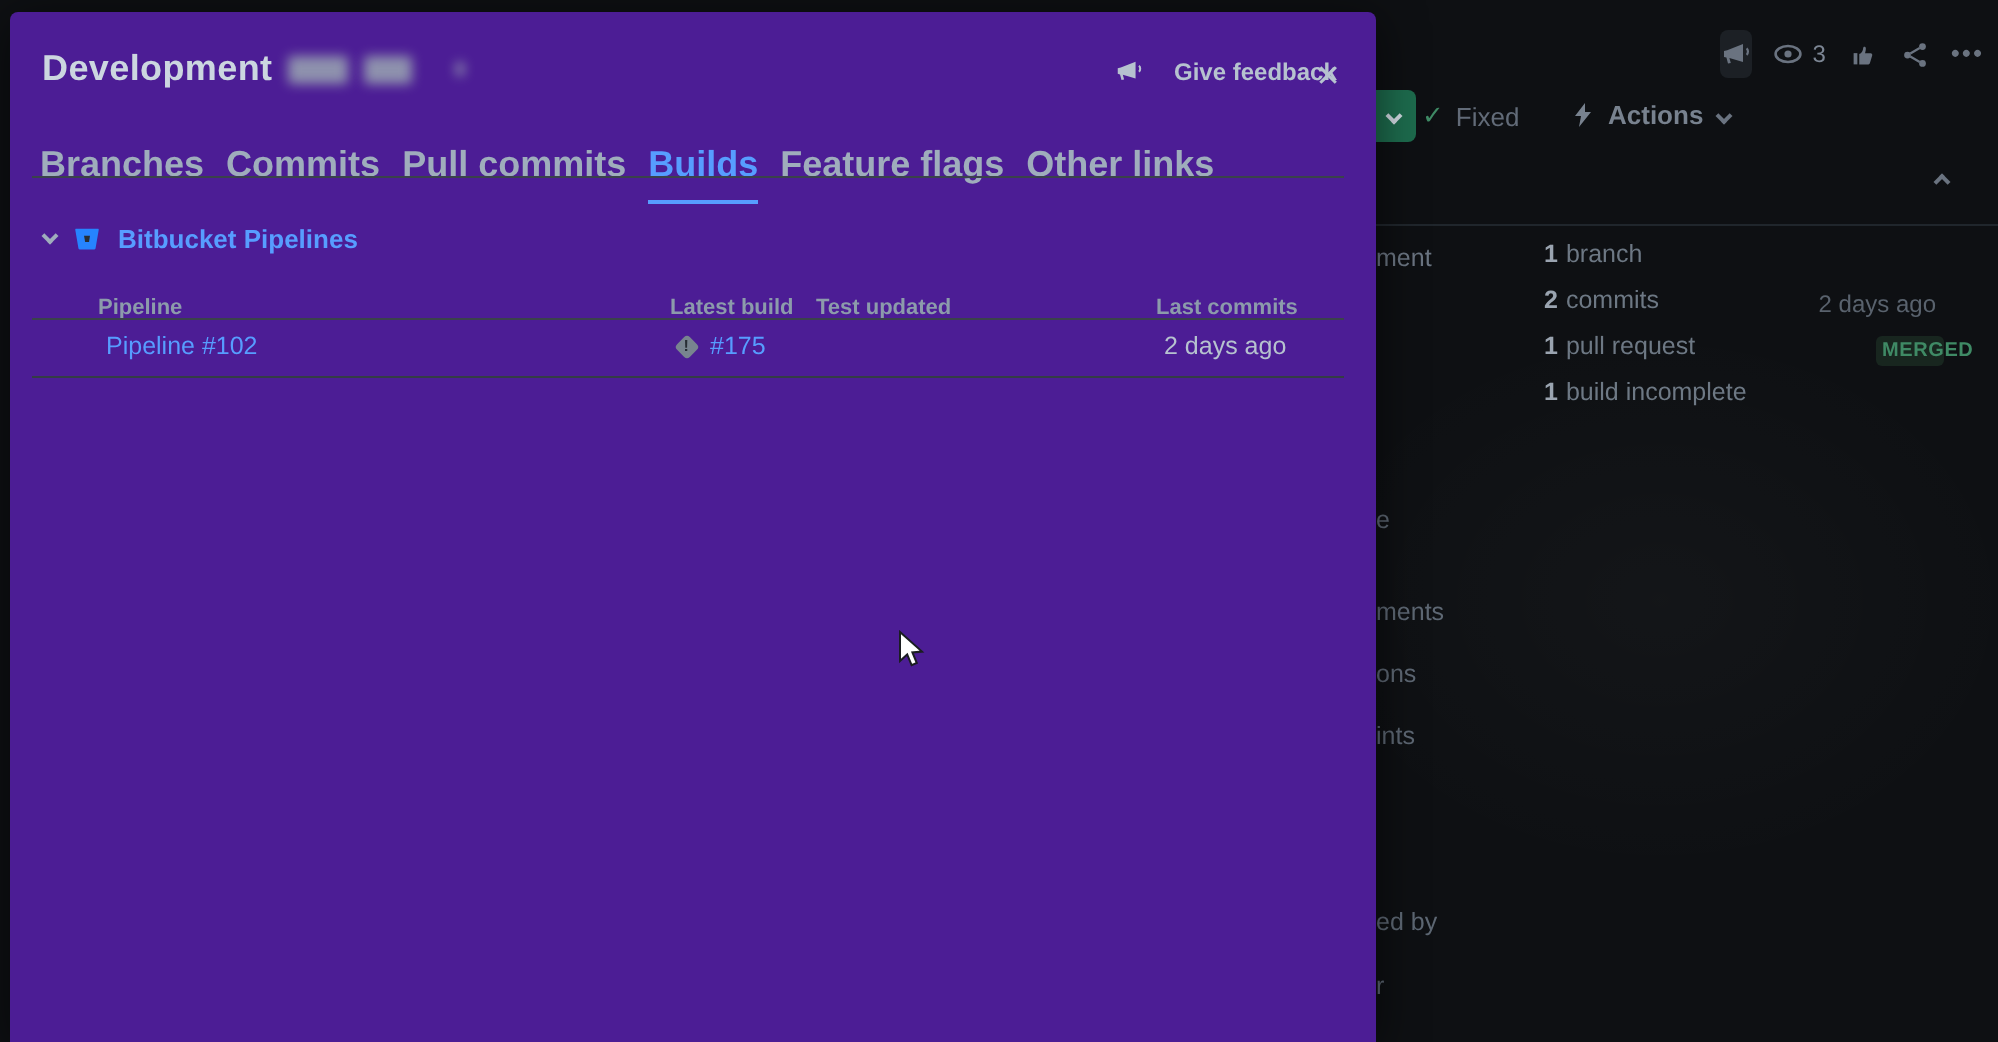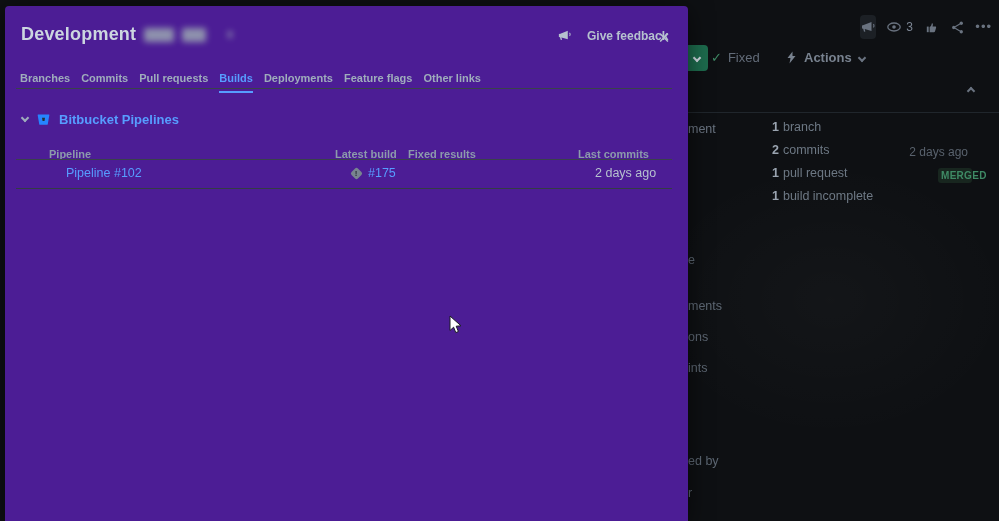--- a/index.html
+++ b/index.html
@@ -49,35 +49,35 @@
   .modal-title { position:absolute; left:16px; top:18px; display:flex; align-items:center; gap:8px; }
   .modal-title h2 { font-size:18px; font-weight:600; color:#ccd6e0; letter-spacing:.2px; }
   .redacted { display:inline-block; background:#9aa6b2; opacity:.85; filter:blur(3px); border-radius:2px; height:14px; }
   .redacted.c1 { width:30px; } .redacted.c2 { width:24px; } .redacted.c3 { width:4px; height:7px; margin-left:14px; }
   .feedback-btn { position:absolute; left:552px; top:22px; display:flex; align-items:center; gap:15px;
     color:#b6c2cf; font-size:12px; font-weight:600; cursor:pointer; }
   .close-btn { position:absolute; left:645px; top:19px; width:28px; height:26px; display:flex; align-items:center;
     justify-content:center; color:#b6c2cf; font-size:15px; cursor:pointer; }
 
   .tabs { position:absolute; left:15px; top:62px; display:flex; gap:11px; }
-  .tab { font-size:11px; font-weight:600; color:#9fadbc; padding:4px 0 9px 0; cursor:pointer; }
+  .tab { font-size:18px; font-weight:600; color:#9fadbc; padding:4px 0 9px 0; cursor:pointer; }
   .tab.active { color:#579dff; box-shadow:inset 0 -2px 0 #579dff; }
   .tabs-divider { position:absolute; left:11px; top:82px; width:656px; border-top:1px solid #3a424b; }
 
   .provider-row { position:absolute; left:17px; top:106px; display:flex; align-items:center; gap:9px; }
   .caret { width:6px; height:6px; border-right:2px solid #9fadbc; border-bottom:2px solid #9fadbc; transform:rotate(45deg); margin-top:-3px; }
   .provider-label { font-size:13px; font-weight:600; color:#579dff; }
 
   .tbl-headers { position:absolute; top:142px; left:0; width:683px; height:12px;
     font-size:11px; font-weight:600; color:#8c9bab; }
   .tbl-col1 { position:absolute; left:12px;padding-left:32px; } .tbl-col2 { position:absolute; left:286px;margin-left:44px; }
   .tbl-col3 { position:absolute; left:403px; } .tbl-col4 { position:absolute; left:573px; }
   .tbl-divider1 { position:absolute; left:11px; top:153px; width:656px; border-top:1px solid #3a424b; }
   .tbl-divider2 { position:absolute; left:11px; top:182px; width:656px; border-top:1px solid #343c45; }
-  .tbl-row { position:absolute; top:160px; left:17px; width:683px; height:22px; font-size:12.5px; }
+  .tbl-row { position:absolute; top:160px; left:4px; width:683px; height:22px; font-size:12.5px; }
   .link { color:#579dff; cursor:pointer; }
   .build-cell { display:flex; align-items:center; gap:7px; }
   .build-status { width:9px; height:9px; background:#78848f; border-radius:2px; transform:rotate(45deg);
     display:flex; align-items:center; justify-content:center; }
   .build-status span { transform:rotate(-45deg); color:#282e35; font-size:8px; font-weight:800; line-height:1; }
   .date-cell { color:#b6c2cf; }
 
   .cursor { position:absolute; left:449px; top:315px; width:14px; height:20px; z-index:50; }
 </style>
 </head>
@@ -186,41 +186,40 @@
     <span>Give feedback</span>
   </div>
 
   <div class="close-btn">
     <span>✕</span>
   </div>
 
   <div class="tabs">
     <span class="tab">Branches</span>
     <span class="tab">Commits</span>
-    <span class="tab">Pull requests</span>
+    <span class="tab">Pull commits</span>
     <span class="tab active">Builds</span>
-    <span class="tab">Deployments</span>
     <span class="tab">Feature flags</span>
     <span class="tab">Other links</span>
   </div>
   <div class="tabs-divider"></div>
 
   <div class="provider-row">
     <span class="caret"></span>
     <svg class="gi" width="13" height="13" viewBox="0 0 14 14">
         <path d="M1.2 1.5h11.6c.4 0 .6.3.5.7l-1.7 9.9c-.1.4-.4.6-.8.6H3.2c-.4 0-.7-.2-.8-.6L.7 2.2c-.1-.4.1-.7.5-.7z" fill="#2684ff"></path>
         <path d="M5.4 5.2h3.2l-.5 3.4H6z" fill="#282e35"></path>
       </svg>
     <span class="provider-label">Bitbucket Pipelines</span>
   </div>
 
   <div class="tbl-headers">
     <span class="tbl-col1">Pipeline</span>
     <span class="tbl-col2">Latest build</span>
-    <span class="tbl-col3">Fixed results</span>
+    <span class="tbl-col3">Test updated</span>
     <span class="tbl-col4">Last commits</span>
   </div>
   <div class="tbl-divider1"></div>
 
   <div class="tbl-row">
     <span class="tbl-col1 link">Pipeline #102</span>
     <span class="tbl-col2 build-cell">
       <span class="build-status">
           <span>!</span>
         </span>

